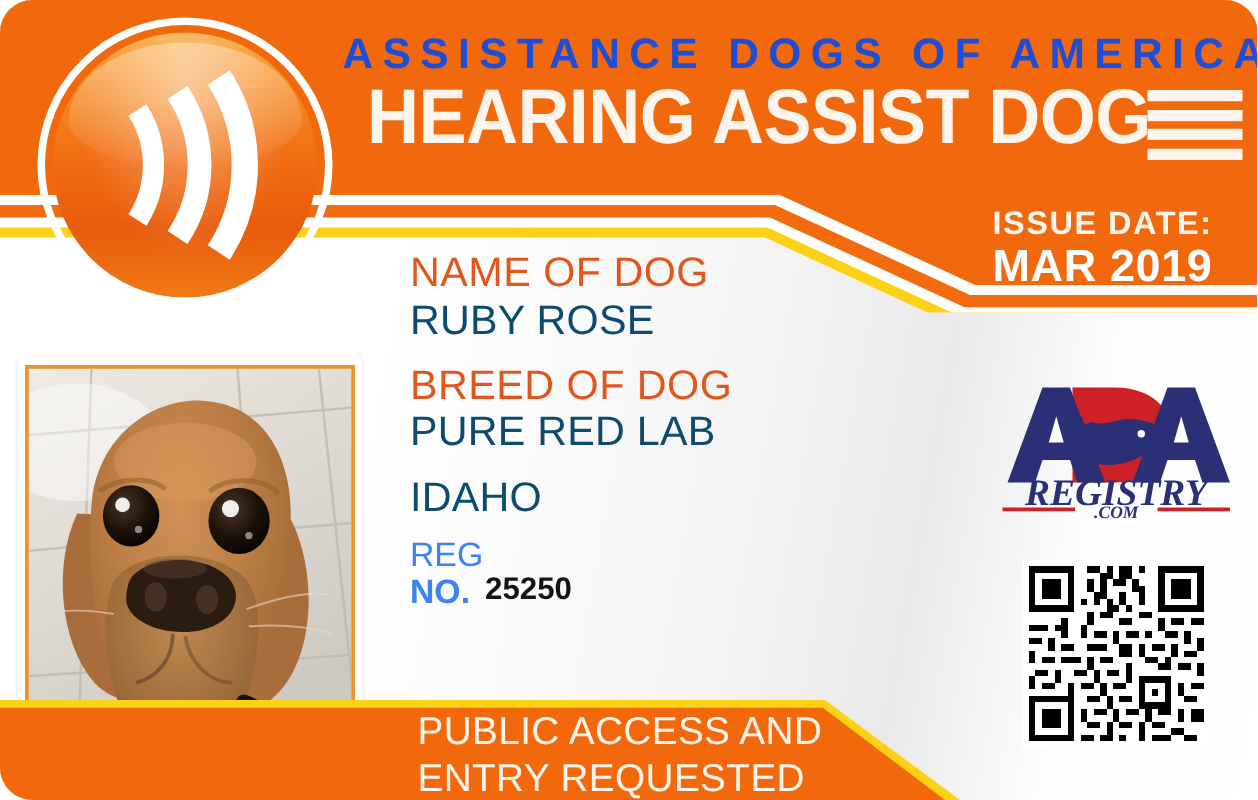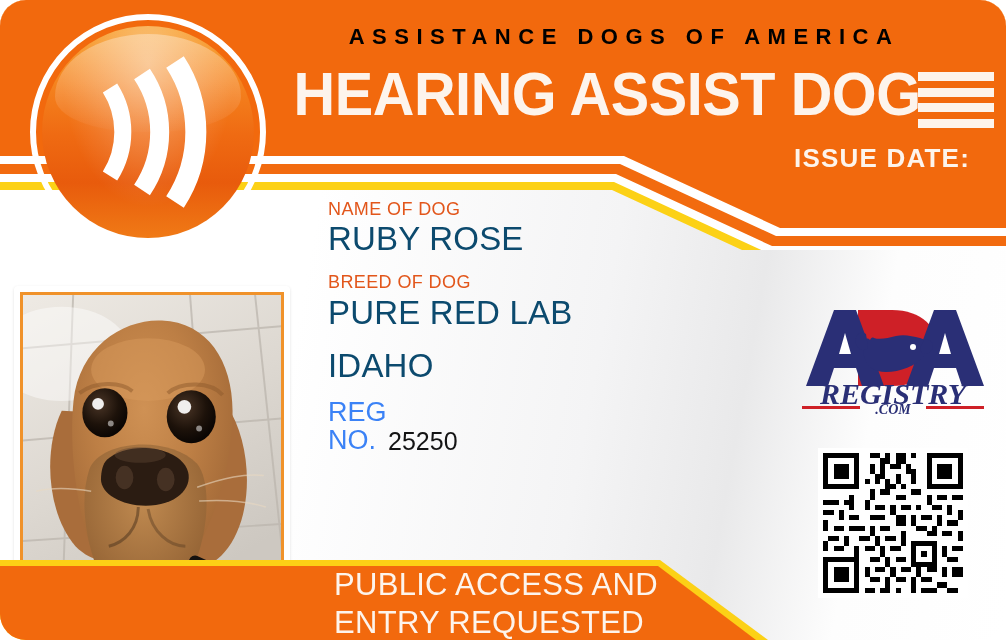--- a/index.html
+++ b/index.html
@@ -52,37 +52,37 @@
   }
   .header-main{
     position:absolute; left:0; top:0; width:1006px; height:250px;
     background:#F2690D;
     -webkit-clip-path:polygon(0 0,1006px 0,1006px 228px,780px 228px,624px 156px,0 156px);
     clip-path:polygon(0 0,1006px 0,1006px 228px,780px 228px,624px 156px,0 156px);
   }
 
   .hdr-sub{
     position:absolute; left:274px; top:24px; width:700px;
-    color:#000000; font-size:22px; font-weight:bold;
+    color:#1d4ed8; font-size:34px; font-weight:bold;
     letter-spacing:7.5px; text-align:center; white-space:nowrap;
   }
   .hdr-title{
     position:absolute; left:272px; top:58px; width:616px;
     color:#fdf4ec; font-size:62px; font-weight:bold;
     letter-spacing:-0.5px; text-align:center; white-space:nowrap;
     transform:scaleX(0.93); transform-origin:center;
   }
   .hdr-bars{
     position:absolute; left:918px; top:72px; width:76px; height:56px;
     display:flex; flex-direction:column; justify-content:space-between;
   }
   .hdr-bars i{ display:block; width:100%; height:9px; background:#fdf4ec; }
 
   .issue-label{
-    position:absolute; right:36px; top:143px;
+    position:absolute; right:36px; top:163px;
     color:#fdf4ec; font-size:26px; font-weight:bold; letter-spacing:1.2px;
     white-space:nowrap;
   }
   .issue-value{
     position:absolute; right:36px; top:192px;
     color:#ffffff; font-size:36px; font-weight:bold; letter-spacing:0.5px;
     white-space:nowrap;
   }
 
   
@@ -114,31 +114,31 @@
   }
   .photo-inner{
     width:100%; height:100%; border:3px solid #F0922A; overflow:hidden;
     position:relative; background:#d9d6d1;
   }
   .photo-svg{ position:absolute; inset:0; width:100%; height:100%; display:block; }
 
   
   .fields{ position:absolute; left:328px; top:200px; width:420px; }
   .f-label{
-    color:#E2561B; font-size:18px; font-weight:normal;
+    color:#E2561B; font-size:33px; font-weight:normal;
     letter-spacing:0.4px; line-height:1.08; white-space:nowrap;
   }
   .f-value{
     color:#0c4a6e; font-size:33px; font-weight:normal;
     letter-spacing:0.2px; line-height:1.18; white-space:nowrap;
     margin-top:1px;
   }
   .fg{ margin-bottom:14px; }
   .fg.tight{ margin-bottom:12px; }
-  .reg-row{ display:flex; align-items:flex-end; gap:12px; }
+  .reg-row{ display:flex; align-items:flex-start; gap:12px;font-weight:bold; }
   .reg-label{
     color:#3b82f6; font-size:27px; line-height:1.06; white-space:nowrap;
   }
   .reg-value{
     color:#141414; font-size:25px; line-height:1.0; white-space:nowrap;
     padding-bottom:1px;
   }
 
   
   .ada-logo{ position:absolute; left:800px; top:300px; width:186px; height:112px;font-style:italic; }
@@ -184,20 +184,21 @@
   <div class="hdr-title">HEARING ASSIST DOG</div>
 
   <div class="hdr-bars">
     <i></i>
       <i></i>
       <i></i>
       <i></i>
   </div>
 
   <div class="issue-label">ISSUE DATE:</div>
+  <div class="issue-value">MAR 2019</div>
 
   <div class="logo-wrap">
     <div class="logo-disc"></div>
     <div class="logo-ring"></div>
     <svg class="logo-waves" viewBox="0 0 212 212">
       <g fill="none" stroke="#ffffff" stroke-linecap="butt">
         <path d="M68 62 A 82 82 0 0 1 68 150" stroke-width="17"></path>
         <path d="M100 48 A 104 104 0 0 1 100 164" stroke-width="19"></path>
         <path d="M133 36 A 128 128 0 0 1 133 176" stroke-width="21"></path>
       </g>

